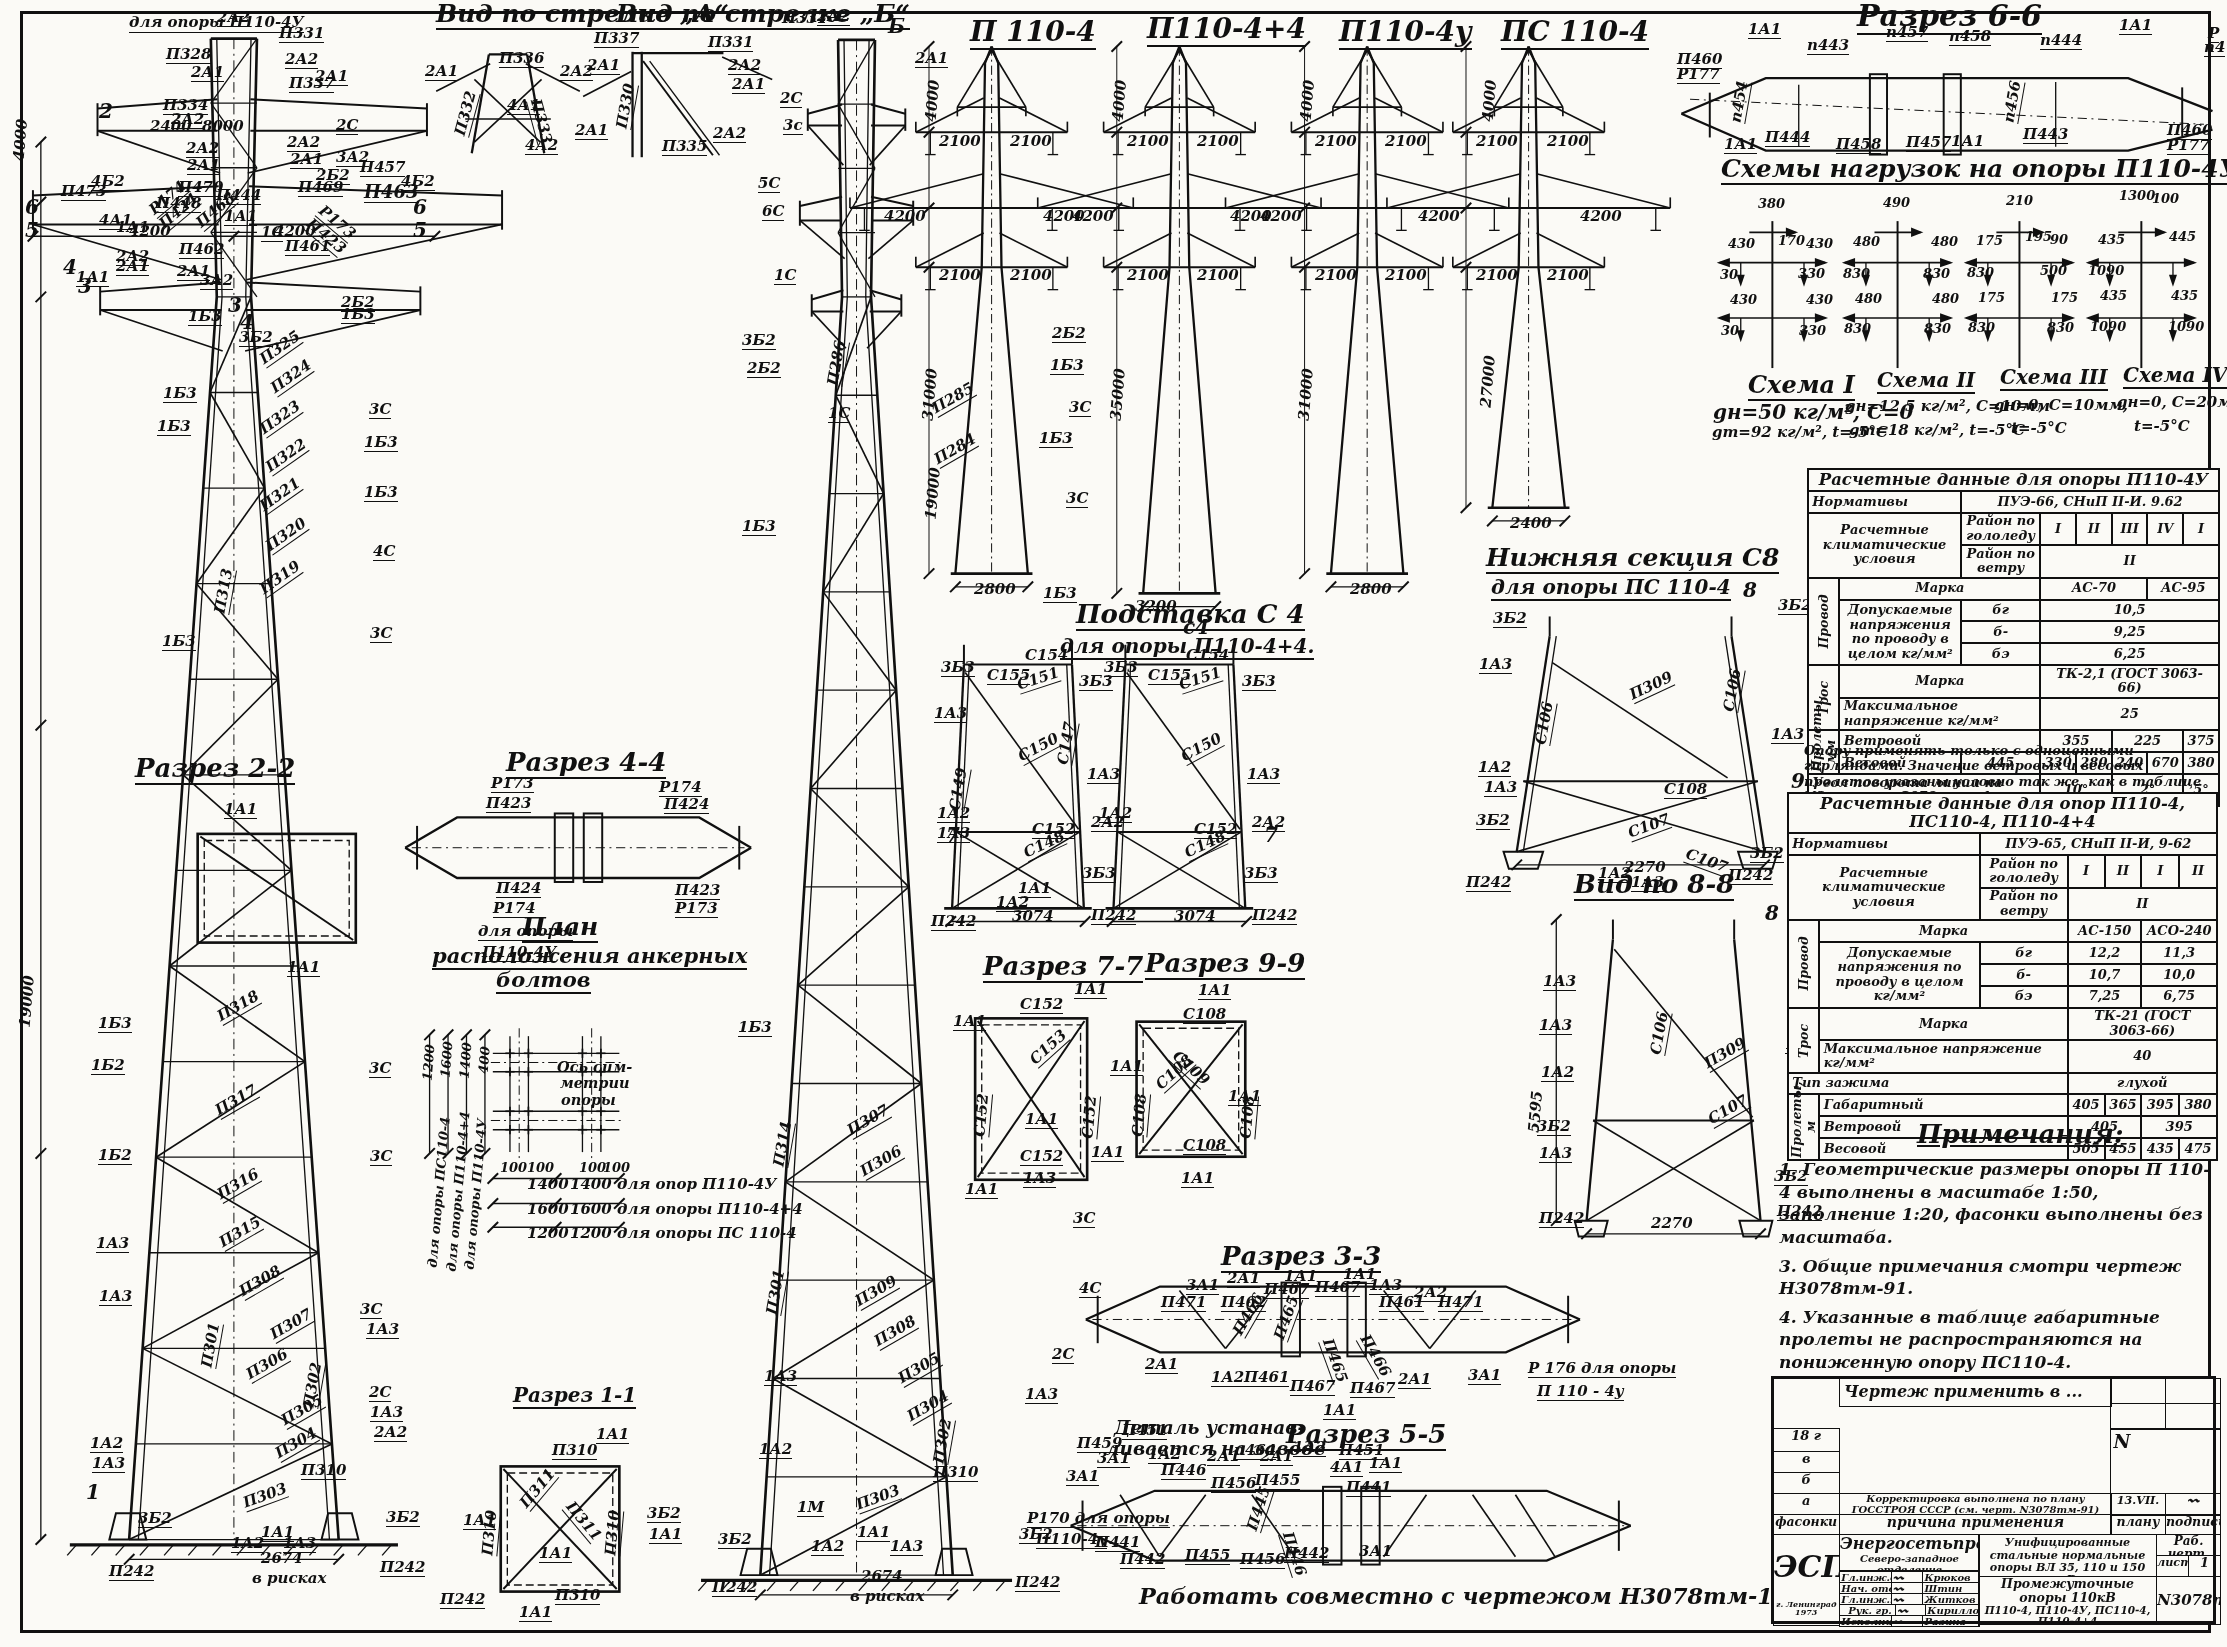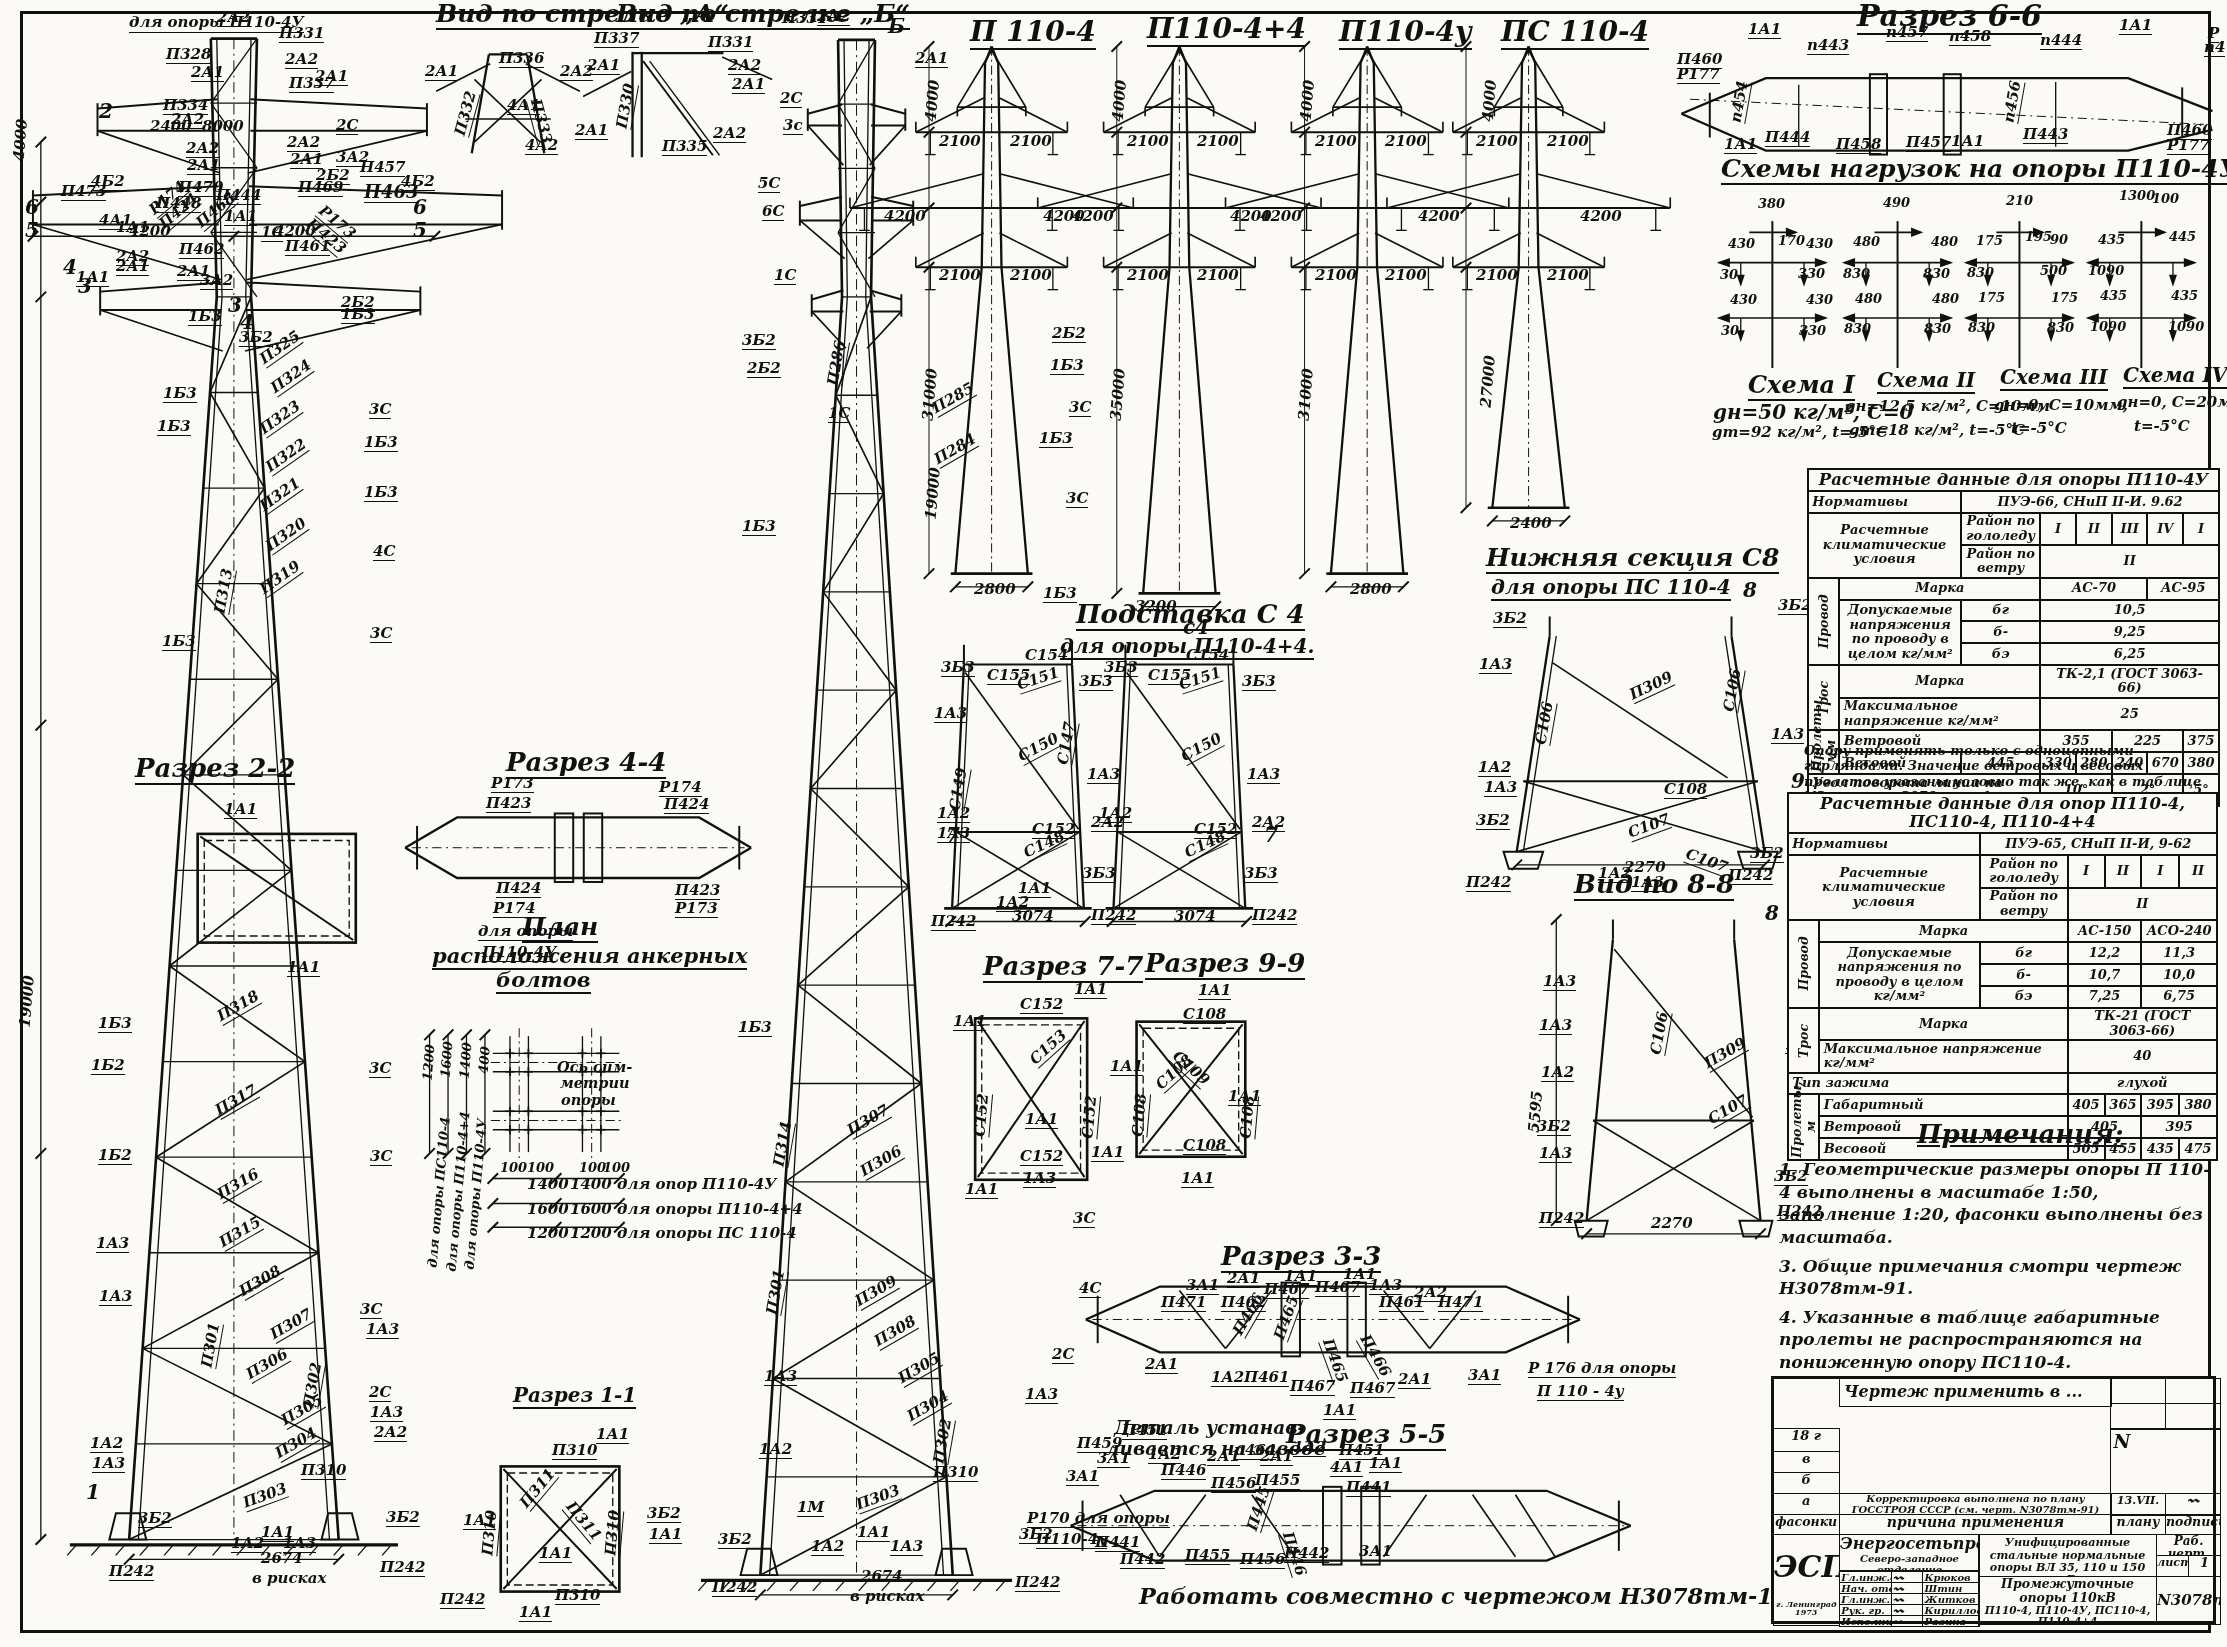--- a/index.html
+++ b/index.html
@@ -1424,21 +1424,21 @@
           <div style="width: 53px;">Нач. отд.</div>
           <div style="width: 32px;">〰</div>
           <div style="width: 57px;">Штин</div>
         </div>
         <div class="staffrow" style="top: 21px;">
           <div style="width: 53px;">Гл.инж.пр.</div>
           <div style="width: 32px;">〰</div>
           <div style="width: 57px;">Житков</div>
         </div>
         <div class="staffrow" style="top: 32px;">
-          <div style="width: 53px;">Рук. гр.</div>
+          <div style="width: 53px; margin-left: 7px;">Рук. гр.</div>
           <div style="width: 32px;">〰</div>
           <div style="width: 57px;">Кириллова</div>
         </div>
         <div class="staffrow" style="top: 43px;">
           <div style="width: 53px;">Исполнит.</div>
           <div style="width: 32px;">〰</div>
           <div style="width: 57px;">Разина</div>
         </div>
       </div>
   </div>

